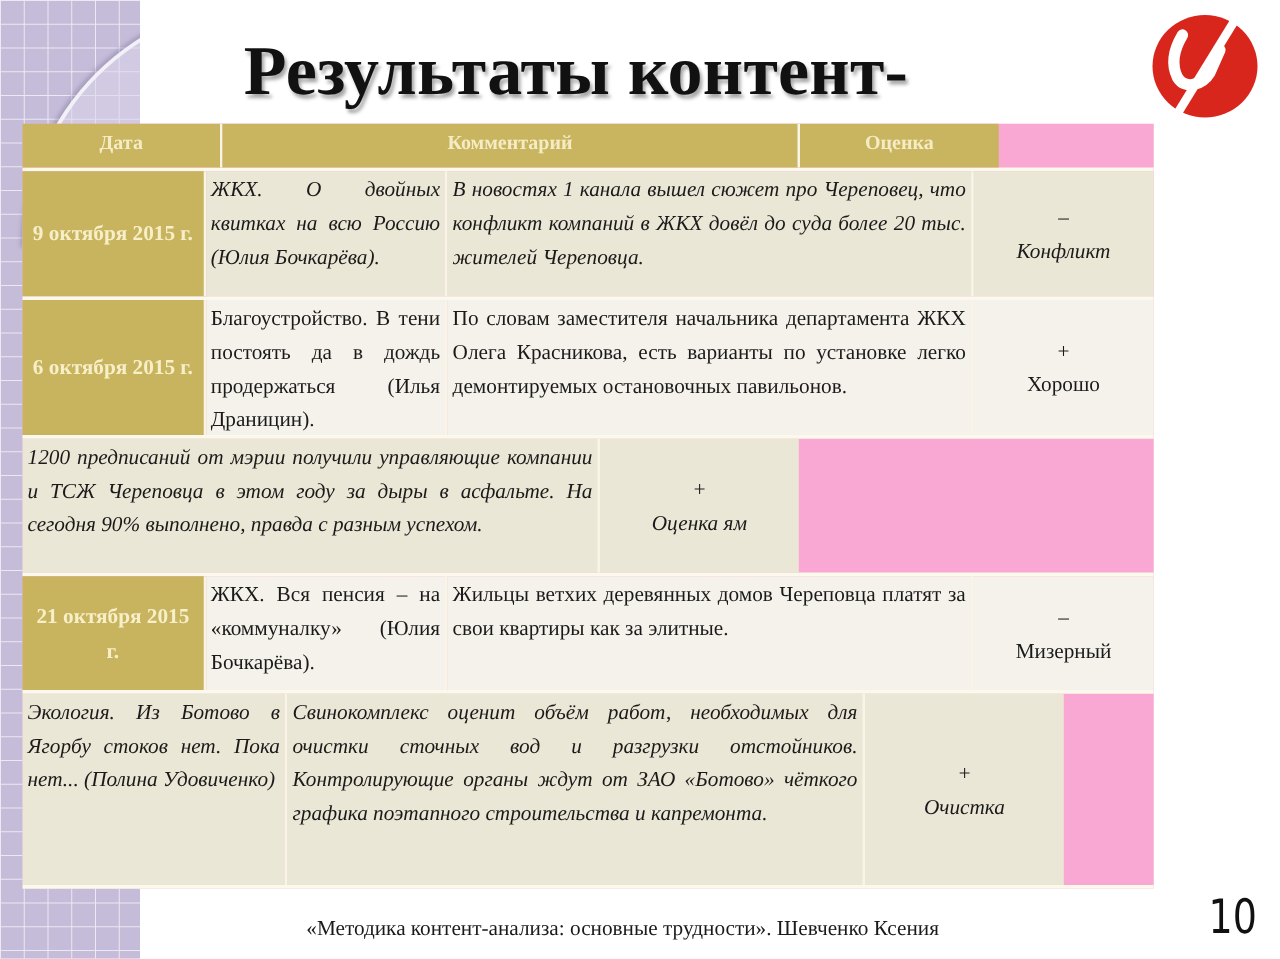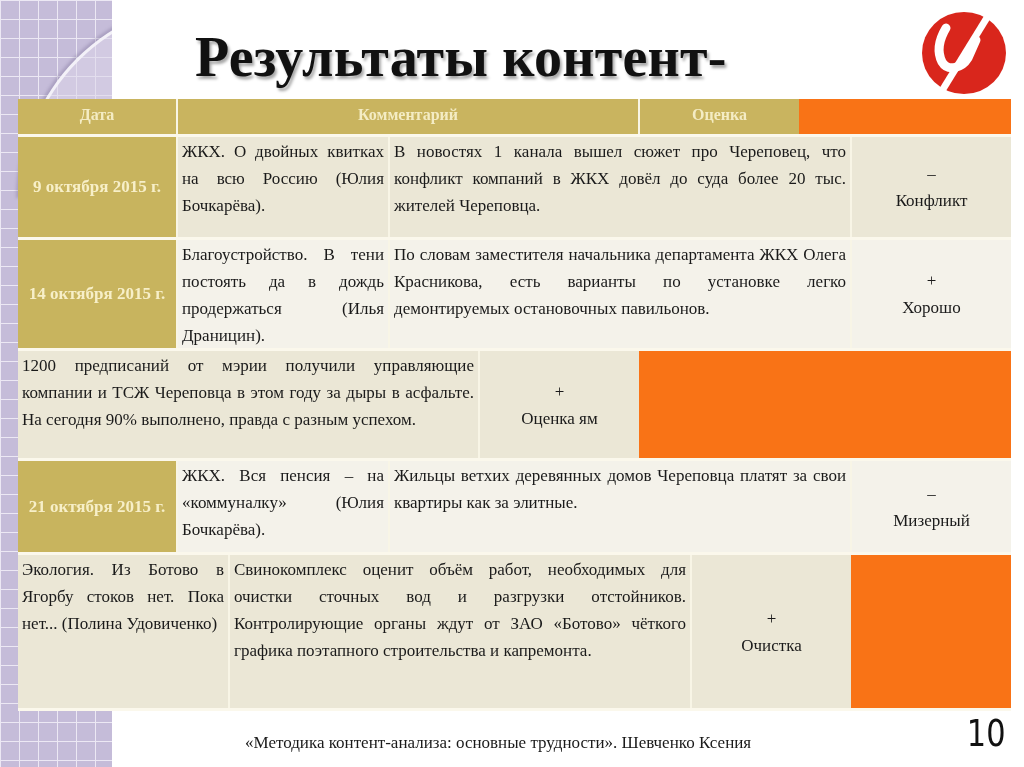--- a/index.html
+++ b/index.html
@@ -33,22 +33,22 @@
       text-shadow: 2px 3px 3px rgba(0,0,0,0.35);
       letter-spacing: 0.2px;
     }
 
     .logo {
       position: absolute; left: 918px; top: 10px; width: 92px; height: 86px;
     }
 
     
     .table {
-      position: absolute; left: 18px; top: 99px; width: 993px;
-      background: #f97316;
+      position: absolute; left: 18px; top: 99px; width: 905px;
+      background: #f9a8d4;
     }
     .row { display: flex; border-bottom: 3px solid #fbf8ec; }
     .cell {
       border-right: 2px solid #f8f5e6;
       font-size: 17px; line-height: 27px;
     }
     .cell:last-child { border-right: none; }
     .c-date { width: 160px; }
     .c-char { width: 212px; }
     .c-comm { width: 462px; }
@@ -64,21 +64,21 @@
       display: flex; align-items: center; justify-content: center; text-align: center;
       font-size: 17px; line-height: 28px; padding: 16px 6px;
     }
     .data .c-char, .data .c-comm {
       padding: 1px 4px 0 4px; text-align: justify; text-align-last: left;
     }
     .data .c-rate {
       display: flex; flex-direction: column; align-items: center; justify-content: center;
       line-height: 27px;
     }
-    .row.odd .c-char, .row.odd .c-comm, .row.odd .c-rate { background: #ebe7d6; }
+    .row.odd .c-char, .row.odd .c-comm, .row.odd .c-rate { background: #ebe7d6; font-style: italic; }
     .row.even .c-char, .row.even .c-comm, .row.even .c-rate { background: #f4f2ea; }
 
     .r1 { height: 103px; }
     .r2 { height: 111px; }
     .r3 { height: 110px; }
     .r4 { height: 94px; }
     .r5 { height: 156px; }
 
     .footer-text {
       position: absolute; left: 245px; top: 733px; font-size: 17px; color: #1a1a1a;
@@ -117,21 +117,21 @@
     <div class="cell c-date">9 октября 2015 г.</div>
     <div class="cell c-char">ЖКХ. О двойных квитках на всю Россию (Юлия Бочкарёва).</div>
     <div class="cell c-comm">В новостях 1 канала вышел сюжет про Череповец, что конфликт компаний в ЖКХ довёл до суда более 20 тыс. жителей Череповца.</div>
     <div class="cell c-rate">
       <span>–</span>
       <span>Конфликт</span>
     </div>
   </div>
 
   <div class="row data even r2">
-    <div class="cell c-date">14 октября 2015 г.</div>
+    <div class="cell c-date">6 октября 2015 г.</div>
     <div class="cell c-char">Благоустройство. В тени постоять да в дождь продержаться (Илья Драницин).</div>
     <div class="cell c-comm">По словам заместителя начальника департамента ЖКХ Олега Красникова, есть варианты по установке легко демонтируемых остановочных павильонов.</div>
     <div class="cell c-rate">
       <span>+</span>
       <span>Хорошо</span>
     </div>
   </div>
 
   <div class="row data odd r3">
     <div class="cell c-comm">1200 предписаний от мэрии получили управляющие компании и ТСЖ Череповца в этом году за дыры в асфальте. На сегодня 90% выполнено, правда с разным успехом.</div>

